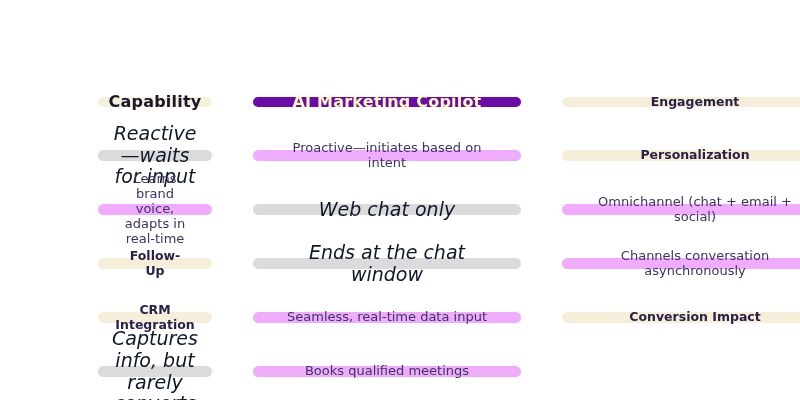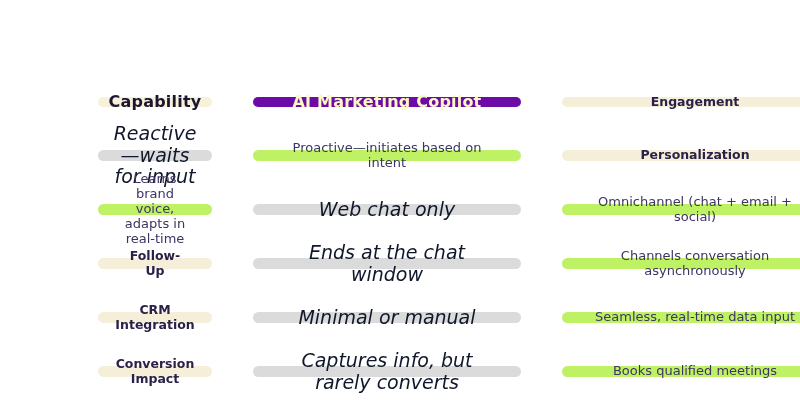--- a/index.html
+++ b/index.html
@@ -39,21 +39,21 @@
     font-weight: 700;
     font-size: 12.5px;
   }
   .cell.chatbot {
     background: #dbdbdb;
     color: #0f172a;
     font-size: 19px;
     font-style: italic;
   }
   .cell.copilot {
-    background: #bef264;
+    background: #f0abfc;
     color: #3e3464;
     font-size: 13px;
   }
 </style>
 </head>
 <body>
 
 <div class="board">
   <div class="grid">
     <div class="cell head head-capability">
@@ -93,23 +93,20 @@
   <div class="cell chatbot">
     <span>Ends at the chat window</span>
   </div>
   <div class="cell copilot">
     <span>Channels conversation asynchronously</span>
   </div>
 
   <div class="cell rowlabel">
     <span>CRM Integration</span>
   </div>
-  <div class="cell chatbot">
-    <span>Minimal or manual</span>
-  </div>
   <div class="cell copilot">
     <span>Seamless, real-time data input</span>
   </div>
 
   <div class="cell rowlabel">
     <span>Conversion Impact</span>
   </div>
   <div class="cell chatbot">
     <span>Captures info, but rarely converts</span>
   </div>

